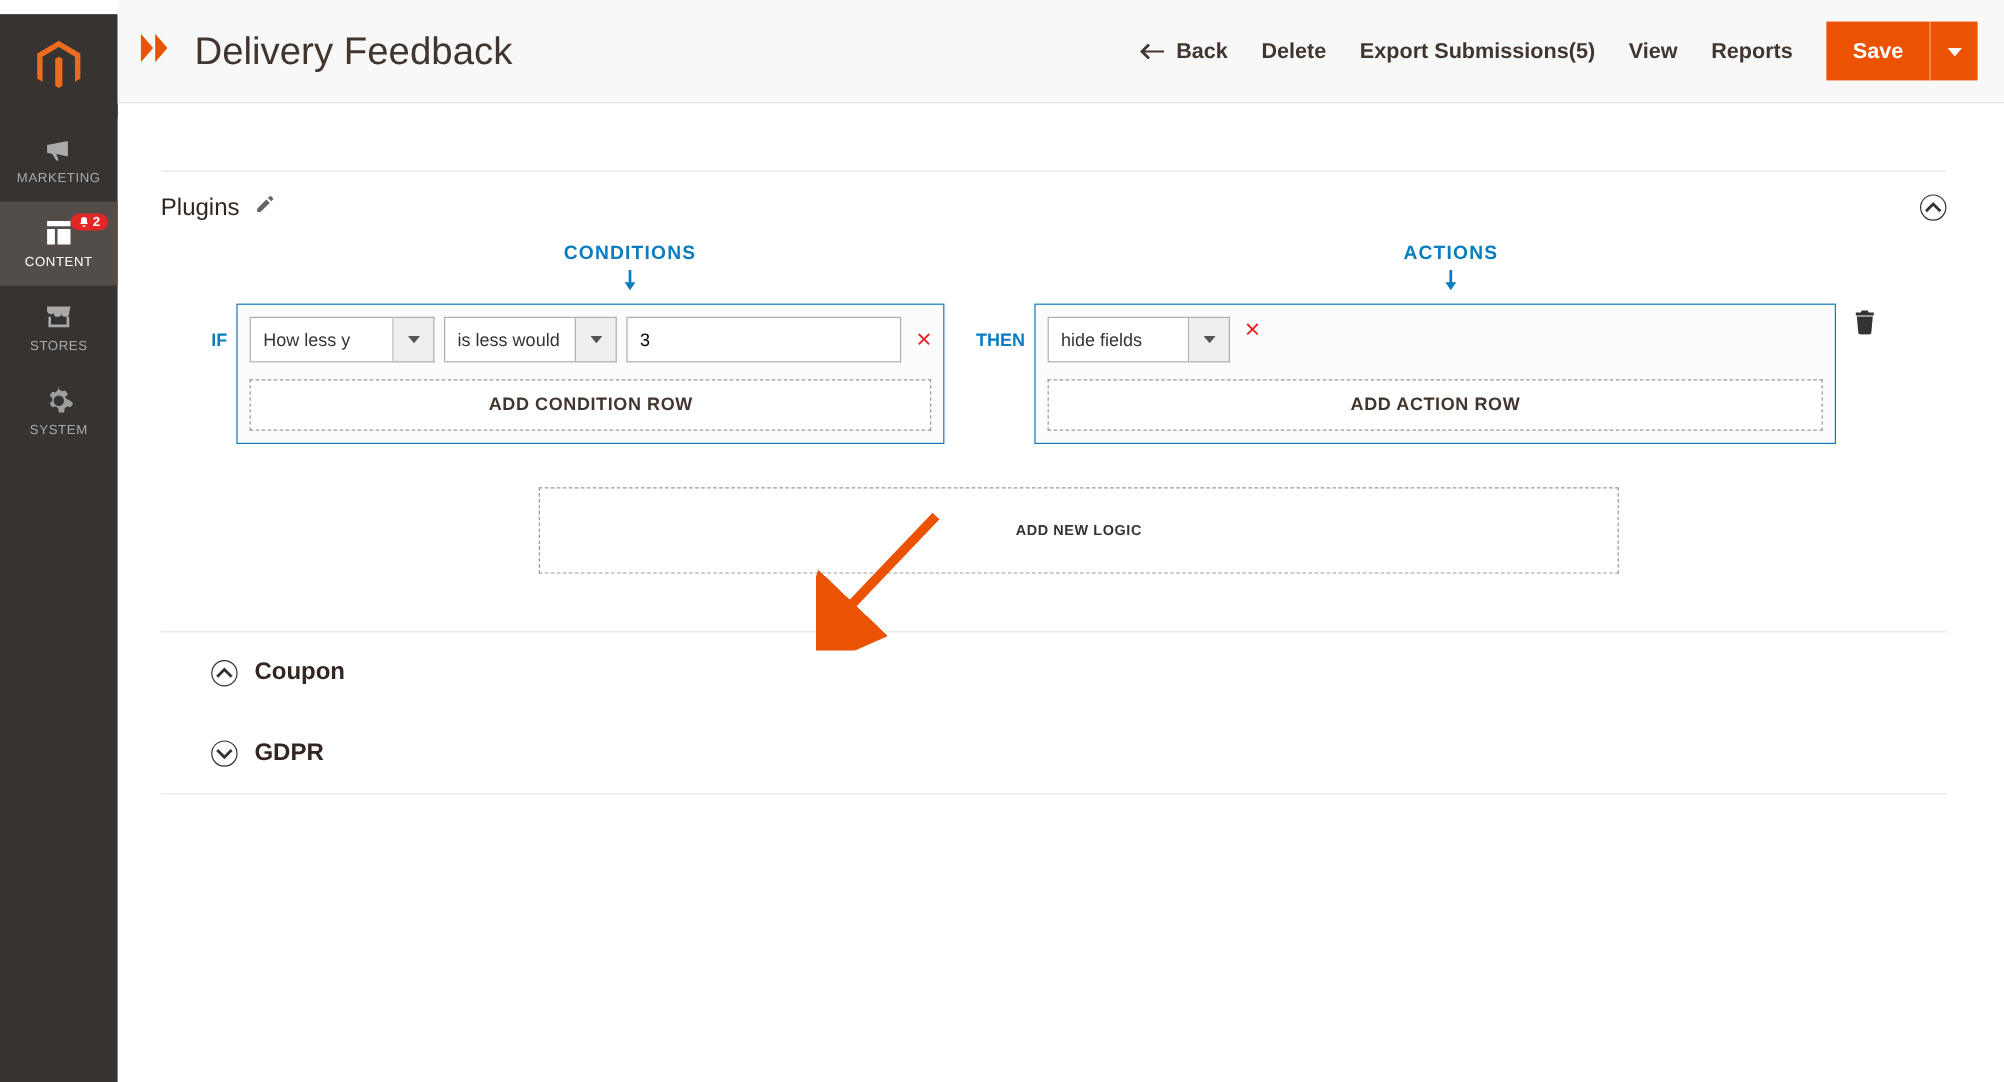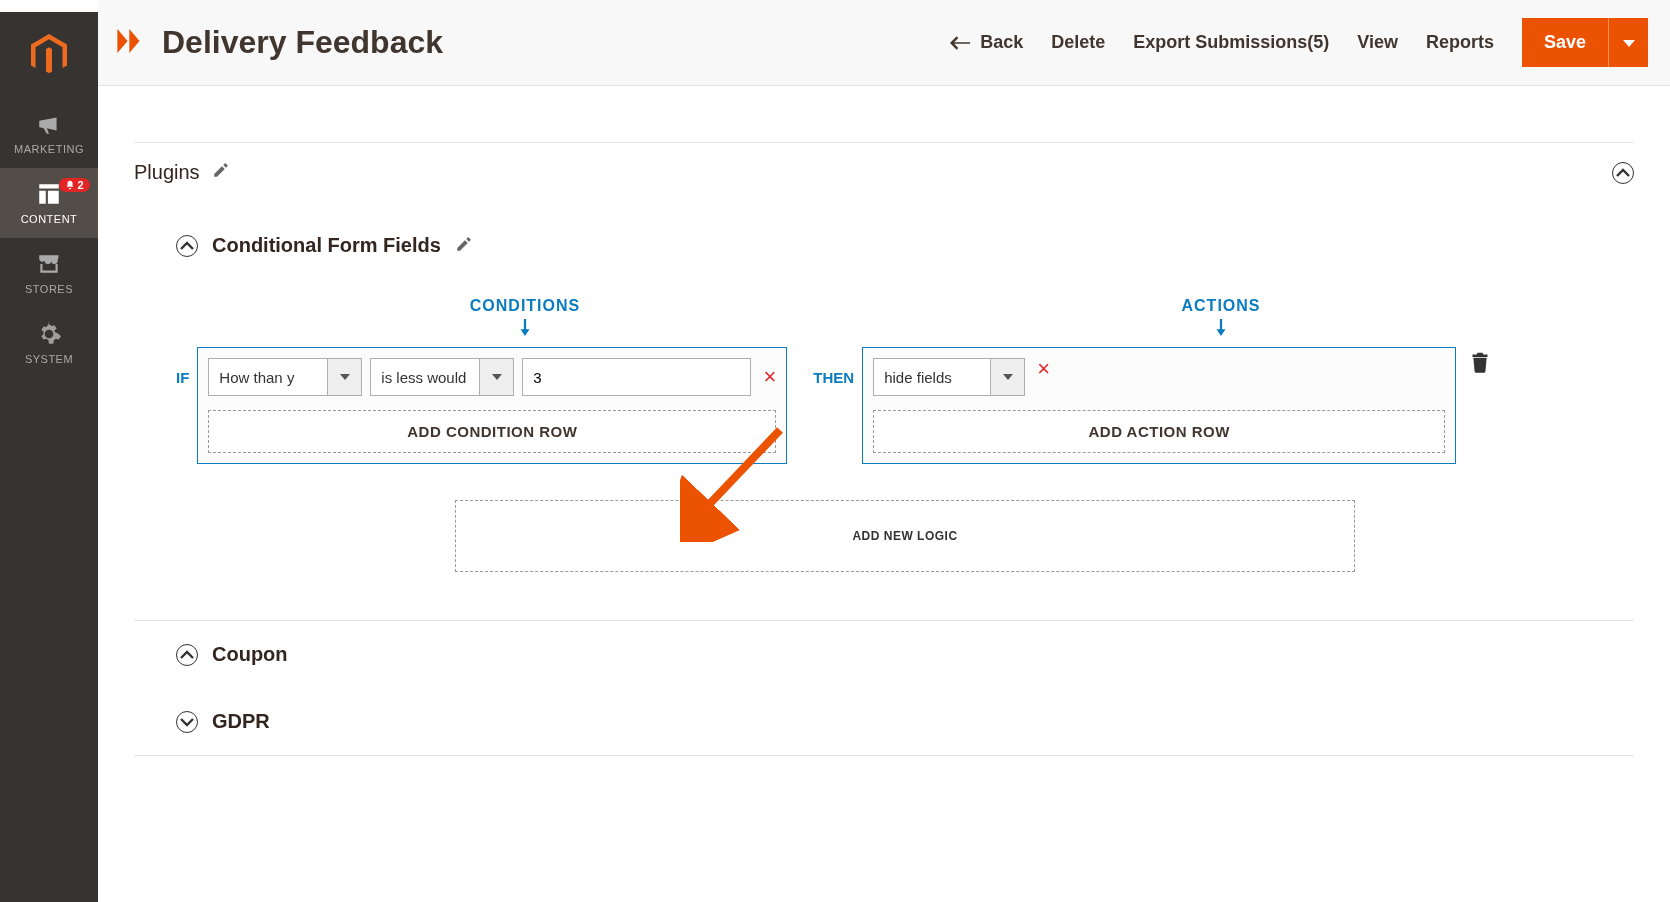--- a/index.html
+++ b/index.html
@@ -11,45 +11,45 @@
   .nav-item { width:98px; height:70px; display:flex; flex-direction:column; align-items:center; justify-content:center; cursor:pointer; color:#aaa; font-size:11px; letter-spacing:0.5px; }
   .nav-item.active { background:#524d49; color:#fff; position:relative;}
   .nav-item .icon { width:26px; height:26px; display:flex; align-items:center; justify-content:center; fill:#aaa; margin-bottom:6px;}
   .nav-item.active .icon { fill:#fff; }
   .badge { position:absolute; top:10px; right:8px; background:#e22626; color:#fff; font-size:11px; font-weight:700; border-radius:10px; padding:1px 6px; display:flex; align-items:center; gap:2px;}
   .badge svg{ width:10px; height:10px; fill:#fff;}
   
   .topbar { position:absolute; left:98px; right:0; top:0; height:86px; background:#f8f8f8; border-bottom:1px solid #e3e3e3; display:flex; align-items:center; justify-content:space-between; padding:0 22px 0 16px;}
   .title-wrap { display:flex; align-items:center; gap:14px;}
   .title-wrap .mod-icon svg{ width:34px; height:34px; }
-  .title-wrap h1 { font-size:32px; font-weight:700; color:#41362f;}
+  .title-wrap h1 { font-size:32px; font-weight:400; color:#41362f;}
   .top-actions { display:flex; align-items:center; gap:28px;}
   .top-link { font-size:18px; color:#41362f; cursor:pointer; display:flex; align-items:center; gap:10px; font-weight:600;}
   .top-link svg { width:20px; height:14px; fill:#41362f;}
   .save-group { display:flex; align-items:stretch;}
   .btn-save { background:#eb5202; color:#fff; font-weight:700; font-size:18px; border:0; padding:14px 22px; cursor:pointer;}
   .btn-save-toggle { background:#eb5202; border:0; border-left:1px solid rgba(255,255,255,.35); width:40px; cursor:pointer; display:flex; align-items:center; justify-content:center;}
   .btn-save-toggle svg{ width:12px; height:12px; fill:#fff;}
   
-  .main { position:absolute; left:98px; top:86px; right:0; bottom:0; padding:56px 36px 0 36px; overflow:hidden;}
+  .main { position:absolute; left:98px; top:86px; right:0; bottom:0; padding:56px 48px 0 36px; overflow:hidden;}
   .section-header { display:flex; align-items:center; justify-content:space-between; border-top:1px solid #e5e5e5; padding:18px 0 18px 0; margin-top:24px;}
   .section-header.first{ margin-top:0; }
   .section-title { font-size:20px; color:#33251f; display:flex; align-items:center; gap:12px;}
   .edit-icon svg, .chevron-circle svg { width:18px; height:18px; }
   .chevron-circle { width:22px; height:22px; border:1.5px solid #333; border-radius:50%; display:flex; align-items:center; justify-content:center;}
   .sub-row { display:flex; align-items:center; gap:14px; margin:32px 0 40px 42px;}
   .sub-title { font-size:20px; font-weight:700; color:#33251f; }
   .columns-header { display:flex; justify-content:space-between; margin:0 54px 0 54px; }
   .col-label { width:590px; text-align:center; color:#0a7cbf; font-weight:700; letter-spacing:1px; font-size:16px; display:flex; flex-direction:column; align-items:center; gap:4px; margin-bottom:10px;}
   .col-label svg { width:14px; height:18px; fill:#0a7cbf;}
   .logic-row { display:flex; align-items:flex-start; gap:8px;}
   .logic-label { color:#0a7cbf; font-weight:700; font-size:15px; align-self:flex-start; margin-top:22px;}
   .panel { border:1px solid #0a7cbf; background:#fcfcfc; padding:10px 10px 10px 10px;}
   .panel.cond { width:590px;}
-  .panel.act { width:594px;}
+  .panel.act { width:668px;}
   .row-sel { display:flex; gap:8px; align-items:center;}
   .select-wrap { position:relative; display:flex; align-items:stretch; }
   .select-field { background:#fff; border:1px solid #aeaeae; height:38px; padding:0 10px; font-size:15px; color:#333; display:flex; align-items:center;}
   .select-field.w1{ width:120px; overflow:hidden; white-space:nowrap;}
   .select-field.w2{ width:110px;}
   .select-field.w3{ width:118px;}
   .select-btn { width:34px; background:#efefef; border:1px solid #aeaeae; border-left:0; display:flex; align-items:center; justify-content:center; cursor:pointer;}
   .select-btn svg { width:10px; height:10px; fill:#555;}
   .text-input { flex:1; min-width:200px; border:1px solid #aeaeae; height:38px; padding:0 10px; font-size:15px; font-family:inherit;}
   .remove-x { color:#e22626; font-size:22px; cursor:pointer; margin-left:4px; line-height:1;}
@@ -157,31 +157,20 @@
             <path fill="#666" d="M3 17.25V21h3.75L17 10.75l-3.75-3.75L3 17.25zM20.7 7a1 1 0 0 0 0-1.4l-2.3-2.3a1 1 0 0 0-1.4 0L15 5.3 18.7 9 20.7 7z"></path>
           </svg></span>
     </span>
     <span class="chevron-circle">
         <svg viewBox="0 0 12 12">
           <path fill="none" stroke="#333" stroke-width="1.6" d="M2 8 L6 4 L10 8"></path>
         </svg>
       </span>
   </div>
 
-  <div class="sub-row">
-    <span class="chevron-circle">
-        <svg viewBox="0 0 12 12">
-          <path fill="none" stroke="#333" stroke-width="1.6" d="M2 8 L6 4 L10 8"></path>
-        </svg>
-      </span>
-    <span class="sub-title">Conditional Form Fields</span>
-    <span class="edit-icon"><svg viewBox="0 0 24 24">
-          <path fill="#666" d="M3 17.25V21h3.75L17 10.75l-3.75-3.75L3 17.25zM20.7 7a1 1 0 0 0 0-1.4l-2.3-2.3a1 1 0 0 0-1.4 0L15 5.3 18.7 9 20.7 7z"></path>
-        </svg></span>
-  </div>
 
   <div style="margin-left:42px;">
     <div class="columns-header">
       <div class="col-label">
         <span>CONDITIONS</span>
         <svg viewBox="0 0 12 16">
             <path d="M5 0h2v9h3l-4 6-4-6h3z"></path>
           </svg>
       </div>
       <div class="col-label" style="margin-right:64px;">
@@ -191,21 +180,21 @@
           </svg>
       </div>
     </div>
 
     <div class="logic-row">
       <span class="logic-label">IF</span>
 
       <div class="panel cond">
         <div class="row-sel">
           <div class="select-wrap">
-            <span class="select-field w1">How than y</span>
+            <span class="select-field w1">How less y</span>
             <span class="select-btn">
                 <svg viewBox="0 0 10 10">
                   <path d="M0 2h10L5 8z"></path>
                 </svg>
               </span>
           </div>
           <div class="select-wrap">
             <span class="select-field w2">is less would</span>
             <span class="select-btn">
                 <svg viewBox="0 0 10 10">

